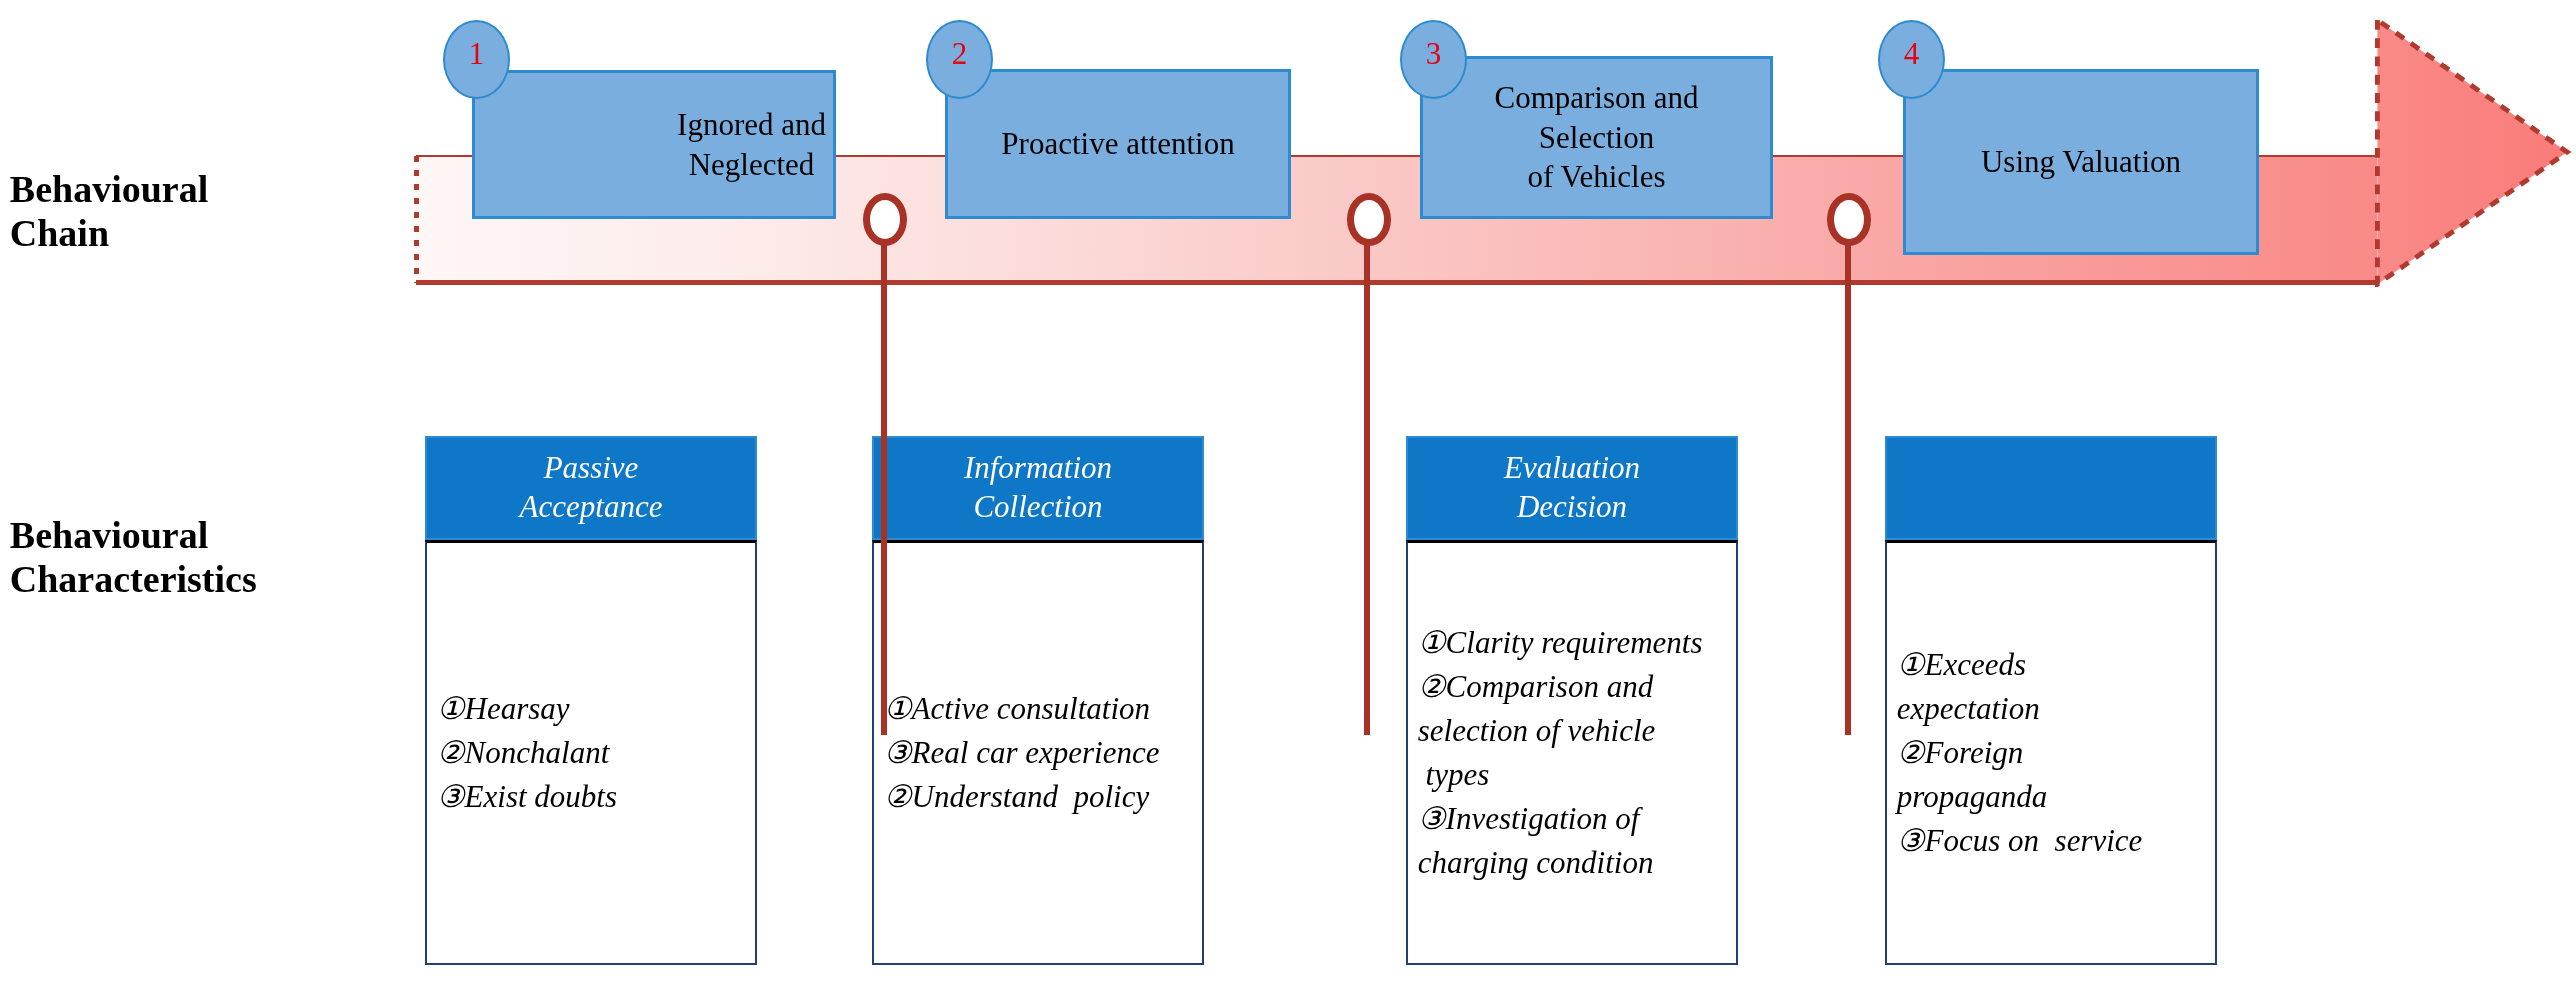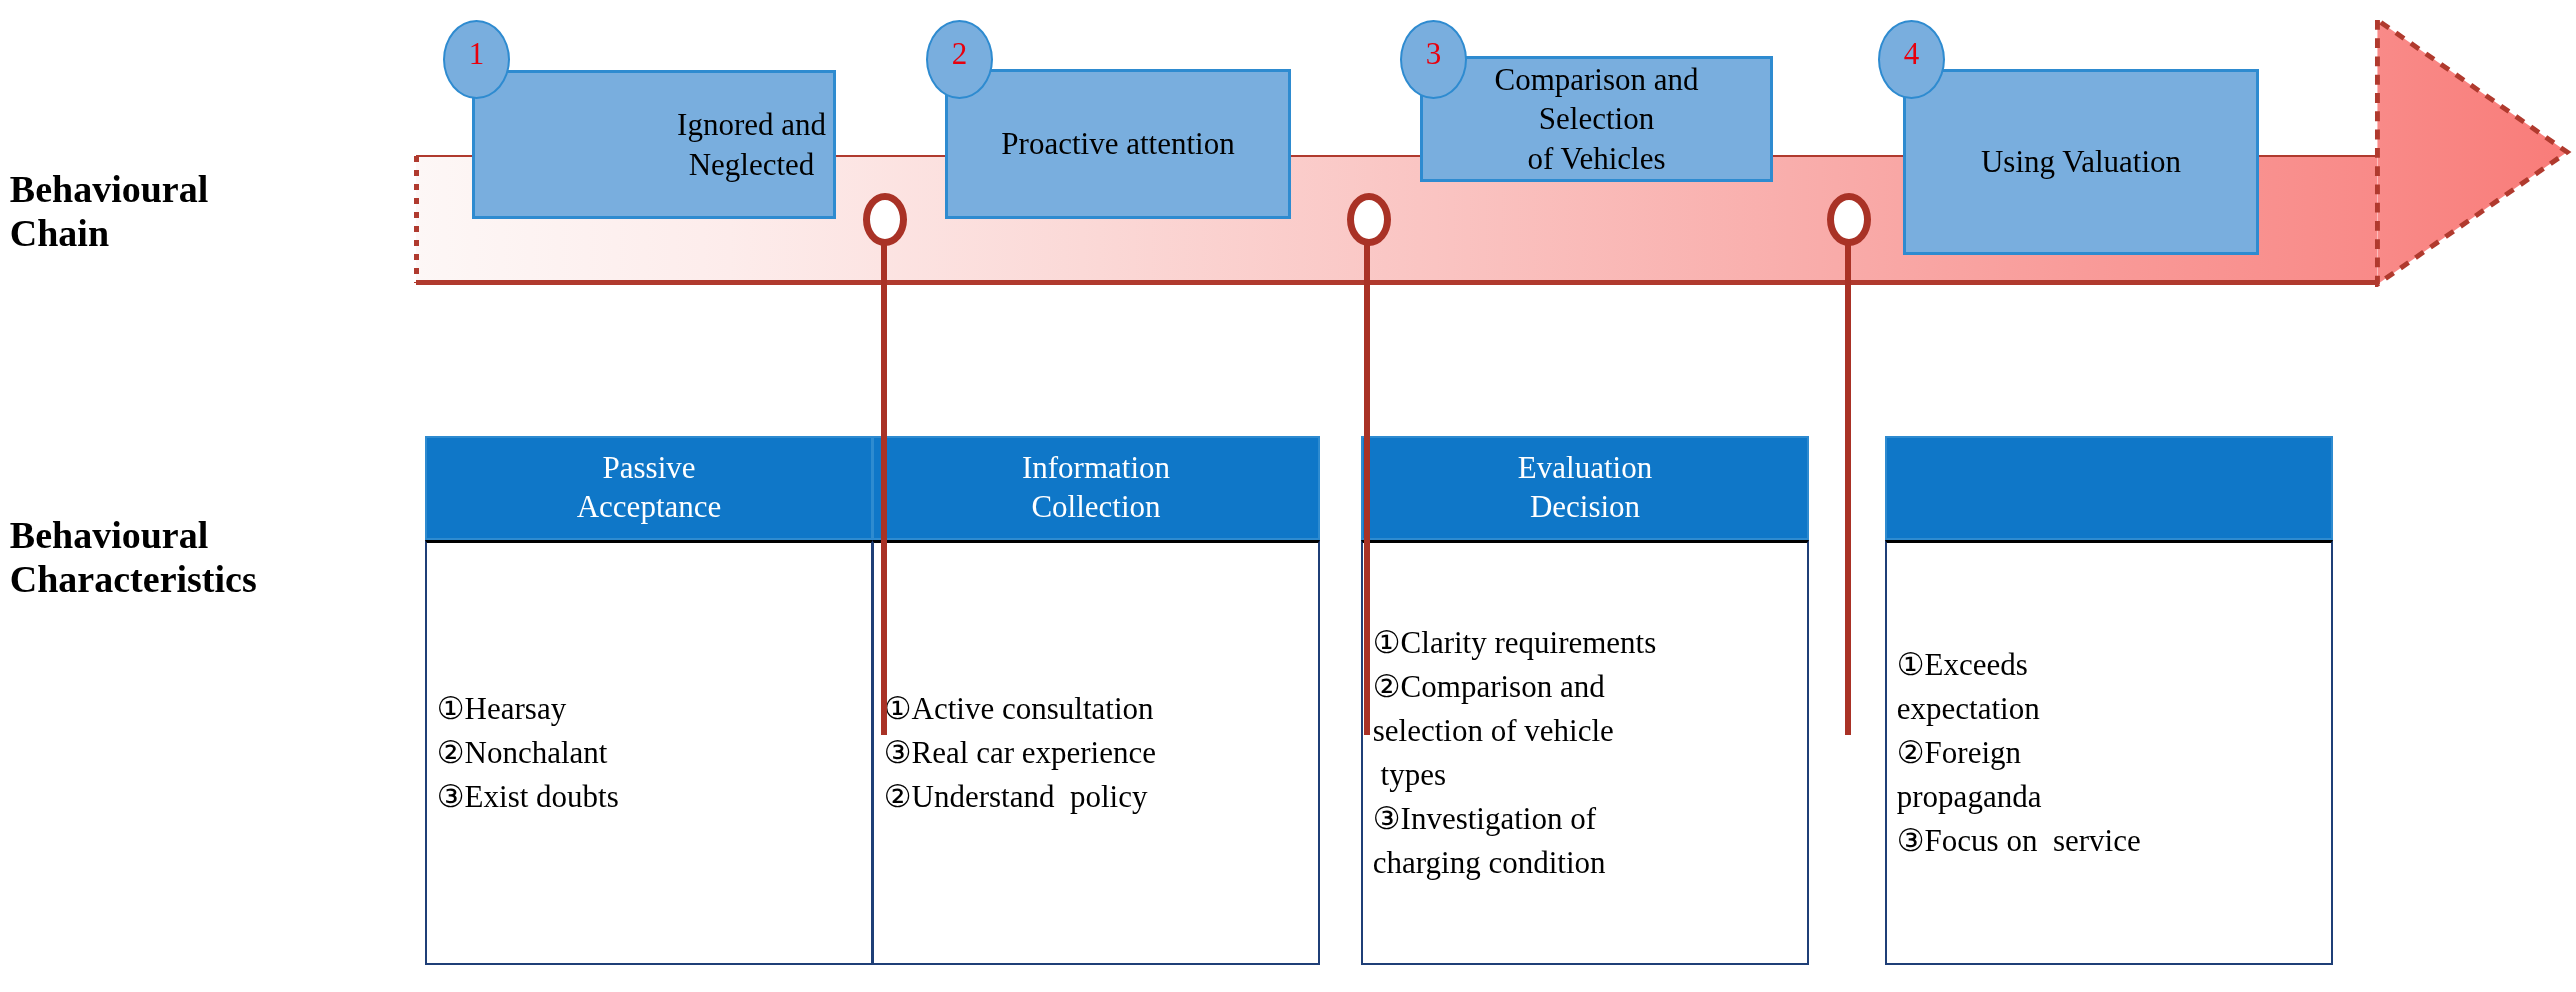--- a/index.html
+++ b/index.html
@@ -26,21 +26,21 @@
   #arrow-head{position:absolute;left:2369px;top:19.7px;width:208px;height:267px;}
   #arrow-head svg{display:block;}
 
   
   .stage-box{position:absolute;background:#79aede;border:3.5px solid #2e8bd0;
      box-sizing:border-box;display:flex;align-items:center;justify-content:center;
      text-align:center;color:#000;font-size:31px;line-height:1.28;
      font-family:"Liberation Serif","DejaVu Serif",serif;padding:2.8px 7px;}
   #stage-0{left:472px;top:70px;width:364px;height:149px;justify-content:flex-end;}
   #stage-1{left:945px;top:69px;width:346px;height:150px;}
-  #stage-2{left:1420px;top:56px;width:353px;height:126px;}
+  #stage-2{left:1420px;top:56px;width:353px;height:163px;}
   #stage-3{left:1903px;top:69px;width:356px;height:186px;}
 
   
   .stage-badge{position:absolute;width:67px;height:79px;border-radius:50%;
      background:#79aede;border:2.8px solid #2e8bd0;box-sizing:border-box;
      color:#e8000d;font-size:31px;display:flex;align-items:flex-start;
      justify-content:center;padding-top:14px;
      font-family:"Liberation Serif","DejaVu Serif",serif;}
   #badge-0{left:443px;top:19.7px;}
   #badge-1{left:926px;top:19.7px;}
@@ -49,24 +49,24 @@
 
   
   .connector-ring{position:absolute;width:44px;height:53px;border-radius:50%;
       background:#ffffff;border:7px solid #a93226;box-sizing:border-box;z-index:6;}
   .connector-stem{position:absolute;width:6.3px;background:#a93226;z-index:4;}
   #ring-0{left:863px;top:193px;}   #stem-0{left:881px;top:232px;height:503px;}
   #ring-1{left:1347px;top:193px;}   #stem-1{left:1364px;top:232px;height:503px;}
   #ring-2{left:1827px;top:193px;}   #stem-2{left:1845px;top:232px;height:503px;}
 
   
-  .char-card{position:absolute;width:448px;box-sizing:border-box;}
+  .char-card{position:absolute;width:332px;box-sizing:border-box;font-style:italic;}
   #card-0{left:425px;top:436px;}
   #card-1{left:872px;top:436px;}
-  #card-2{left:1361px;top:436px;}
+  #card-2{left:1406px;top:436px;}
   #card-3{left:1885px;top:436px;}
   .char-head{height:104px;background:#0f77c8;border:2.1px solid #2e8bd0;
      box-sizing:border-box;color:#ffffff;font-size:31px;line-height:1.25;
      display:flex;align-items:center;justify-content:center;text-align:center;
      font-family:"Liberation Serif","DejaVu Serif",serif;}
   .char-body{height:425px;background:#ffffff;border:2.8px solid #1f3f77;
      border-top:3.5px solid #000000;box-sizing:border-box;
      display:flex;flex-direction:column;justify-content:center;
      padding:0 9.8px;color:#000;font-size:31px;line-height:1.42;
      font-family:"Liberation Serif","DejaVu Serif",serif;}

